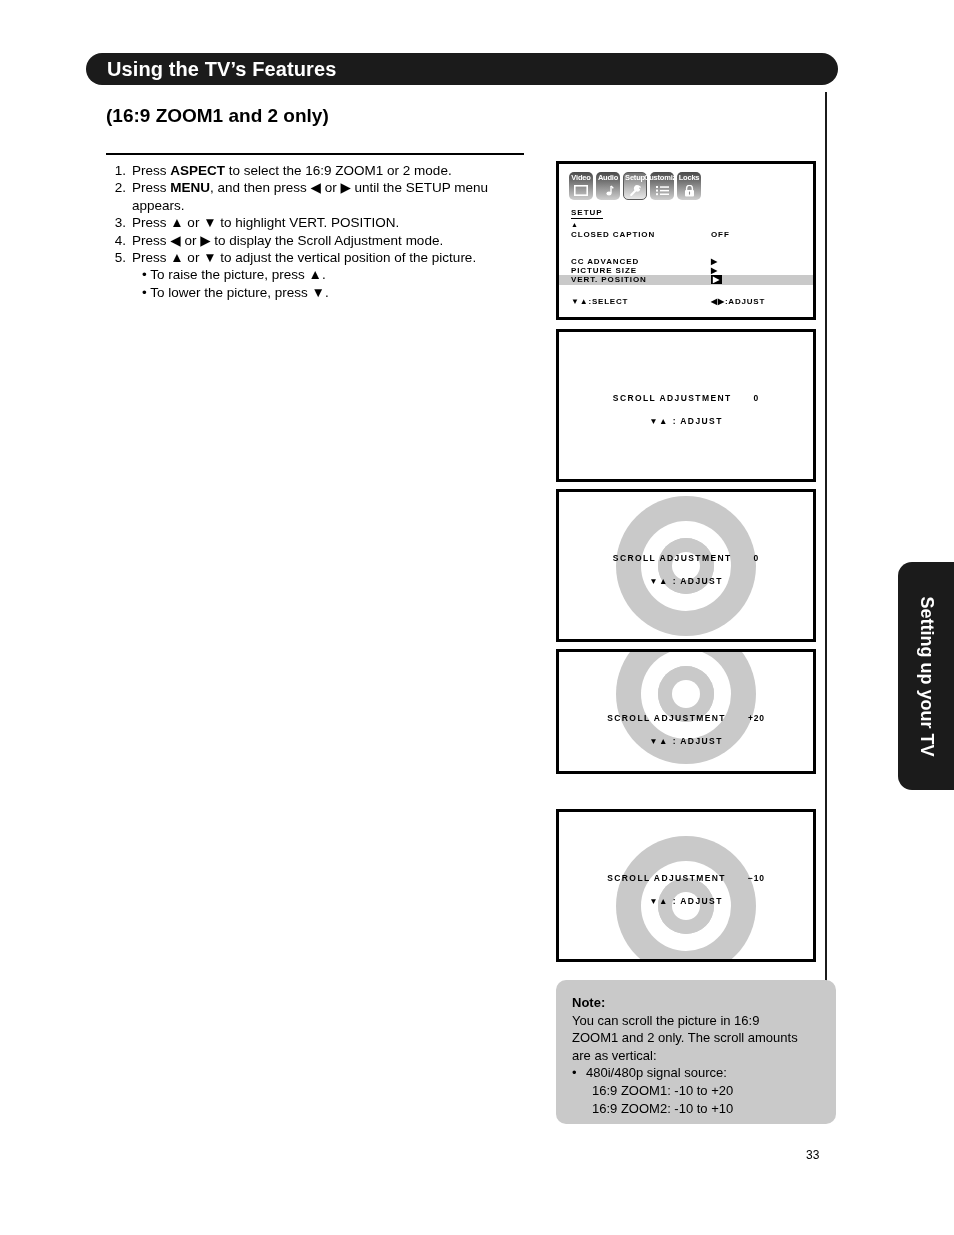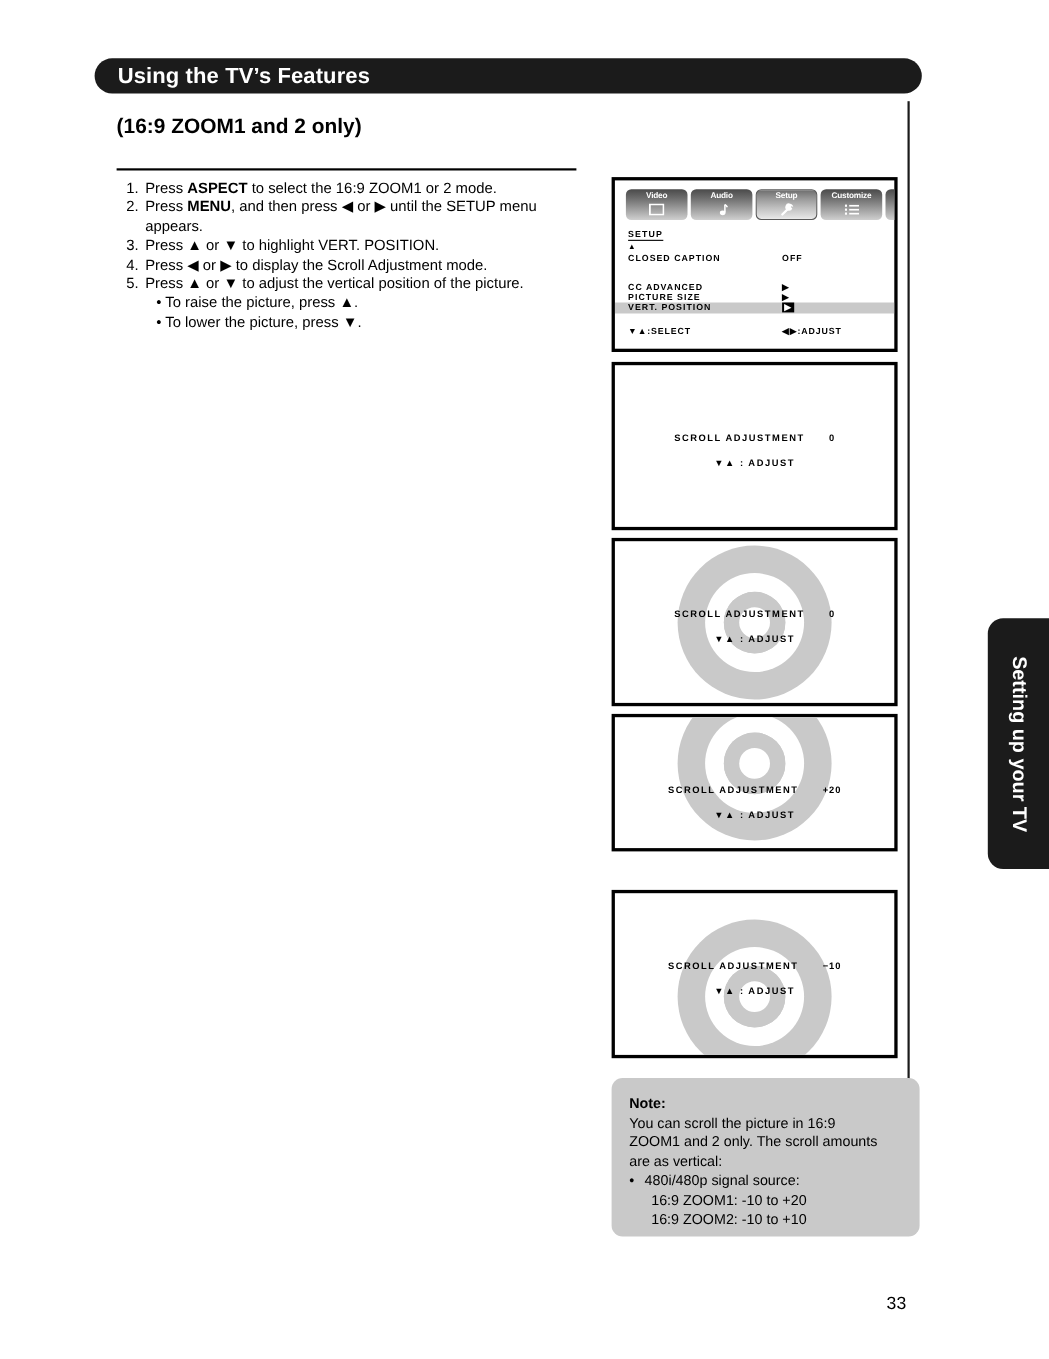--- a/index.html
+++ b/index.html
@@ -119,21 +119,21 @@
     font-family: "Liberation Sans", sans-serif;
   }
   .osd-tabs {
     position: absolute;
     left: 10px;
     top: 8px;
     display: flex;
     gap: 3px;
   }
   .osd-tab {
-    width: 56px;
+    width: 24px;
     height: 28px;
     border-radius: 5px;
     background: linear-gradient(to bottom, #4a4a4a 0%, #6e6e6e 30%, #9b9b9b 62%, #cfcfcf 100%);
     display: flex;
     flex-direction: column;
     align-items: center;
     justify-content: flex-start;
     padding-top: 1px;
     box-sizing: border-box;
   }
@@ -336,22 +336,21 @@
     font-weight: bold;
     white-space: nowrap;
     transform: rotate(90deg);
   }
 
   
   #page-number {
     position: absolute;
     left: 806px;
     top: 1148px;
-    font-size: 16px;
-    margin-top: 29px;
+    font-size: 12px;
   }
 </style>
 </head>
 <body>
 
 <div id="header-banner">
   <span class="title">Using the TV’s Features</span>
 </div>
 
 <div id="column-rule"></div>

